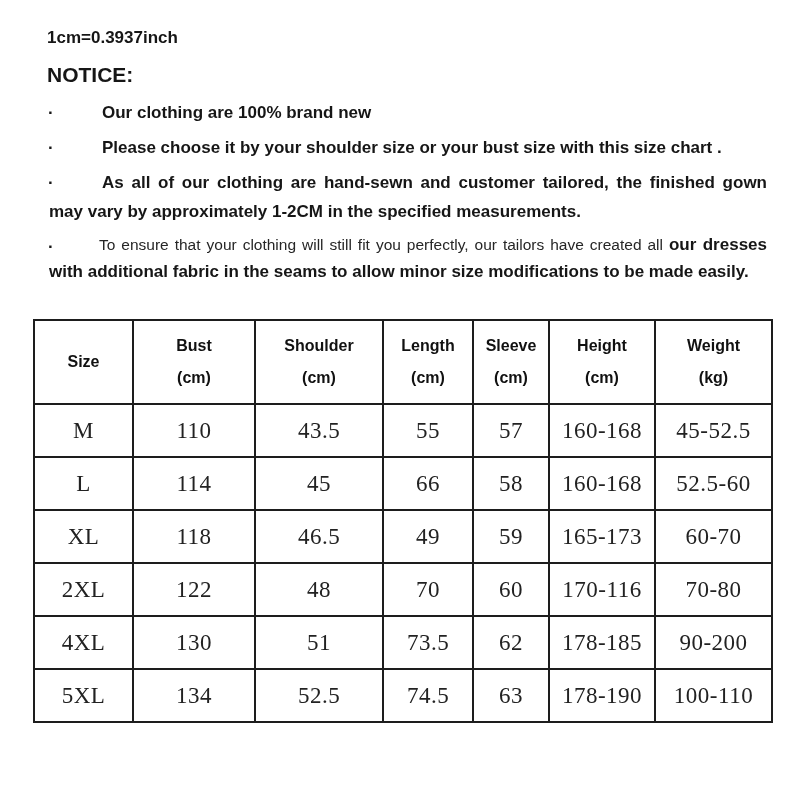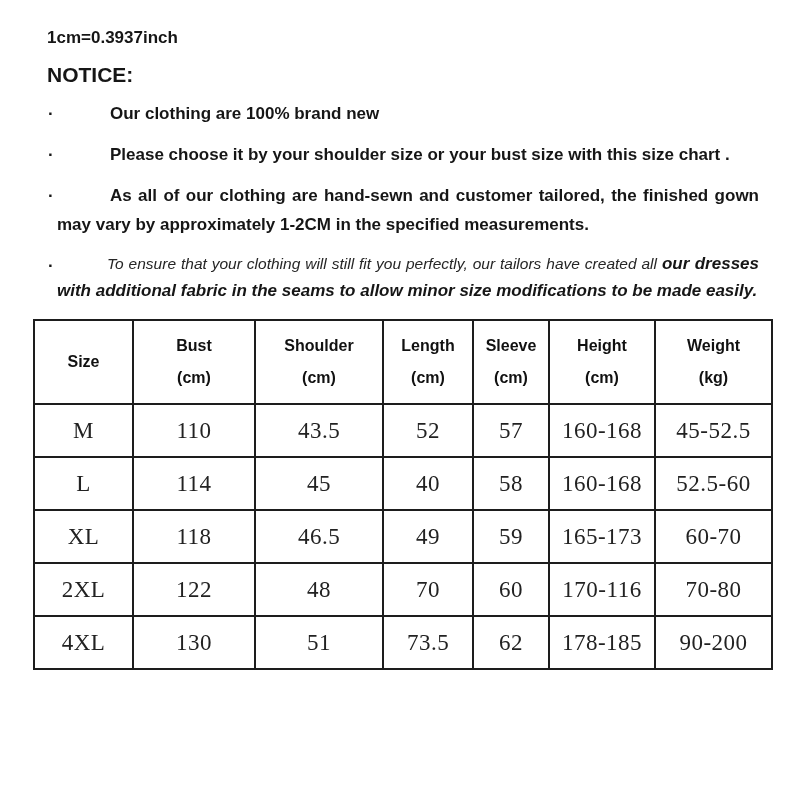--- a/index.html
+++ b/index.html
@@ -40,31 +40,30 @@
   }
   .bullet .dot {
     position: absolute;
     left: 3px;
     top: 0;
     font-size: 17px;
     font-weight: bold;
     line-height: 29px;
   }
   .bullet p {
-    margin: 12px;
+    margin: 4px;
     font-size: 17px;
     font-weight: bold;
     line-height: 29px;
     text-indent: 53px;
     text-align: justify;
   }
   .bullet.small p {
     line-height: 26.5px;
     text-indent: 50px;
-    font-style: italic;
   }
   .bullet .light {
     font-weight: normal;
     font-size: 15.5px;
     color: #262626;
   }
   table.size-table {
     position: absolute;
     left: 33px;
     top: 319px;
@@ -185,30 +184,30 @@
               <span>(kg)</span>
             </div>
           </th>
       </tr>
     </thead>
     <tbody>
       <tr>
         <td>M</td>
         <td>110</td>
         <td>43.5</td>
-        <td>52</td>
+        <td>55</td>
         <td>57</td>
         <td>160-168</td>
         <td>45-52.5</td>
       </tr>
       <tr>
         <td>L</td>
         <td>114</td>
         <td>45</td>
-        <td>40</td>
+        <td>66</td>
         <td>58</td>
         <td>160-168</td>
         <td>52.5-60</td>
       </tr>
       <tr>
         <td>XL</td>
         <td>118</td>
         <td>46.5</td>
         <td>49</td>
         <td>59</td>
@@ -226,16 +225,25 @@
       </tr>
       <tr>
         <td>4XL</td>
         <td>130</td>
         <td>51</td>
         <td>73.5</td>
         <td>62</td>
         <td>178-185</td>
         <td>90-200</td>
       </tr>
+      <tr>
+        <td>5XL</td>
+        <td>134</td>
+        <td>52.5</td>
+        <td>74.5</td>
+        <td>63</td>
+        <td>178-190</td>
+        <td>100-110</td>
+      </tr>
     </tbody>
   </table>
 
 </div>
 
 </body></html>

